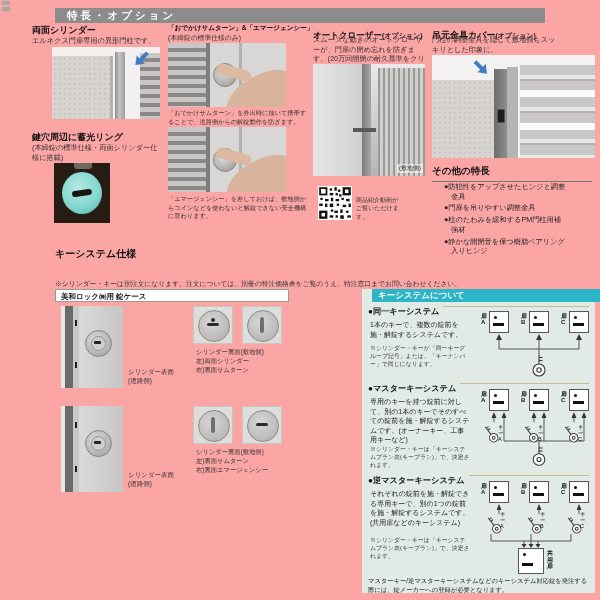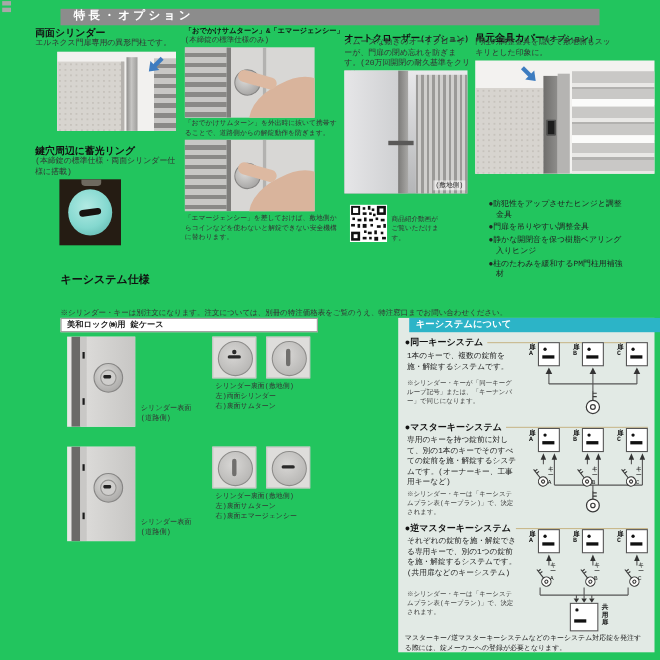--- a/index.html
+++ b/index.html
@@ -1,17 +1,17 @@
 <!DOCTYPE html>
 <html style="--banner_bg: #8c8c8c; --accent_teal: #2cb4c7; --panel_bg: #e2eae5; --divider_tan: #c9b98c; --arrow_blue: #3d7cc0; --glow_ring: #84d8cf;"><head>
 <meta charset="utf-8">
 <style>
   html,body{margin:0;padding:0;background:#fff;}
-  #page{position:relative;width:600px;height:600px;background:#22c55e;overflow:hidden;
-        font-family:Liberation Mono, monospace;color:#222;}
+  #page{position:relative;width:600px;height:600px;background:#fca5a5;overflow:hidden;
+        font-family:Liberation Sans, sans-serif;color:#222;}
   .abs{position:absolute;}
   
   .corner-mark{left:2px;top:1px;width:8px;height:11px;}
   .corner-mark div{width:8px;height:4px;background:#a8a8a8;margin-bottom:2px;}
   
   .banner{left:55px;top:8px;width:490px;height:15px;background:var(--banner_bg,#8c8c8c);
           color:#fff;font-weight:bold;font-size:10.5px;line-height:15px;padding-left:12px;
           letter-spacing:3px;box-sizing:border-box;}
   
   .t-title{font-weight:bold;font-size:9px;color:#111;white-space:nowrap;}
@@ -76,21 +76,21 @@
   .circle-photo{background:#dedddb;border:1px solid #c8c7c5;box-sizing:border-box;}
   .cp-disc{position:absolute;left:4px;top:3px;width:30px;height:30px;border-radius:50%;
            background:radial-gradient(circle at 42% 38%,#d8d7d5,#aeadab);border:1px solid #8d8c8a;}
   .cp-turn{position:absolute;left:17px;top:10px;width:4px;height:16px;border-radius:2px;background:#706f6d;}
   .cp-key{position:absolute;left:13px;top:16px;width:12px;height:3px;border-radius:1.5px;background:#2a2a2a;}
   .cp-dot{position:absolute;left:17px;top:11px;width:4px;height:4px;border-radius:50%;background:#2a2a2a;}
   
   .panel{left:362px;top:289px;width:233px;height:304px;background:var(--panel_bg,#e2eae5);}
   .panel-header{position:absolute;left:0;top:0;width:100%;height:13px;background:var(--accent_teal,#2cb4c7);
                 color:#fff;font-weight:bold;font-size:8.5px;line-height:13px;padding-left:6px;box-sizing:border-box;margin-left:10px;}
-  .panel-sec-title{position:absolute;left:6px;right:6px;display:flex;align-items:center;
+  .panel-sec-title{position:absolute;left:6px;right:6px;display:flex;align-items:flex-start;
                    font-weight:bold;font-size:8.2px;color:#111;}
   .panel-sec-title::after{content:"";flex:1;border-top:1px solid var(--divider_tan,#c9b98c);margin-left:4px;}
   .panel-body{position:absolute;left:8px;width:100px;font-size:7px;line-height:1.36;color:#222;}
   .panel-note{position:absolute;left:8px;width:100px;font-size:5.9px;line-height:1.35;color:#3a3a3a;}
   .panel-footer{position:absolute;left:6px;width:221px;font-size:6.3px;line-height:1.35;color:#222;}
   
   .diagram{position:absolute;left:112px;width:120px;}
   .dg-svg{position:absolute;left:0;top:0;width:100%;height:100%;}
   .door-unit{position:absolute;top:0;display:flex;}
   .door-label{width:8px;font-size:6px;line-height:6.3px;word-break:break-all;color:#111;margin-top:2px;font-weight:bold;}
@@ -222,25 +222,26 @@
     <div class="cv-gate"></div>
     <div class="cv-win" style="right:0;top:34%;width:46%;height:7%;"></div>
     <div class="cv-win" style="right:0;top:66%;width:46%;height:7%;"></div>
     <svg class="arrow-svg" style="left:38px;top:2px;" viewBox="0 0 20 20">
       <g fill="#3d7cc0" transform="rotate(-45 10 10)">
           <rect x="8.5" y="2" width="3.5" height="9"></rect>
           <polygon points="5,10.5 15.5,10.5 10.2,17.5"></polygon>
         </g>
     </svg>
   </div>
+  <div class="abs t-title" style="left:432px;top:165px;width:160px;font-size:9.5px;border-bottom:1px solid #777;padding-bottom:3px;">その他の特長</div>
   <div class="abs" style="left:444px;top:182px;width:122px;">
     <div class="bullet-item">●防犯性をアップさせたヒンジと調整金具</div>
     <div class="bullet-item">●門扉を吊りやすい調整金具</div>
+    <div class="bullet-item">●柱のたわみを緩和するPM門柱用補強材</div>
     <div class="bullet-item">●静かな開閉音を保つ樹脂ベアリング入りヒンジ</div>
-    <div class="bullet-item">●柱のたわみを緩和するPM門柱用補強材</div>
   </div>
 
   <div class="abs ks-title" style="left:55px;top:247px;">キーシステム仕様</div>
   <div class="abs ks-note" style="left:55px;top:279px;width:540px;">※シリンダー・キーは別注文になります。注文については、別冊の特注価格表をご覧のうえ、特注窓口までお問い合わせください。</div>
 
   <div class="abs lc-header" style="left:55px;top:289px;width:234px;">美和ロック㈱用 錠ケース</div>
   <div class="photo lc-photo" style="left:61px;top:306px;width:62px;height:82px;">
     <div class="lc-edge"></div>
     <div class="lc-plate"></div>
     <div class="lc-hole" style="top:14px;"></div>

